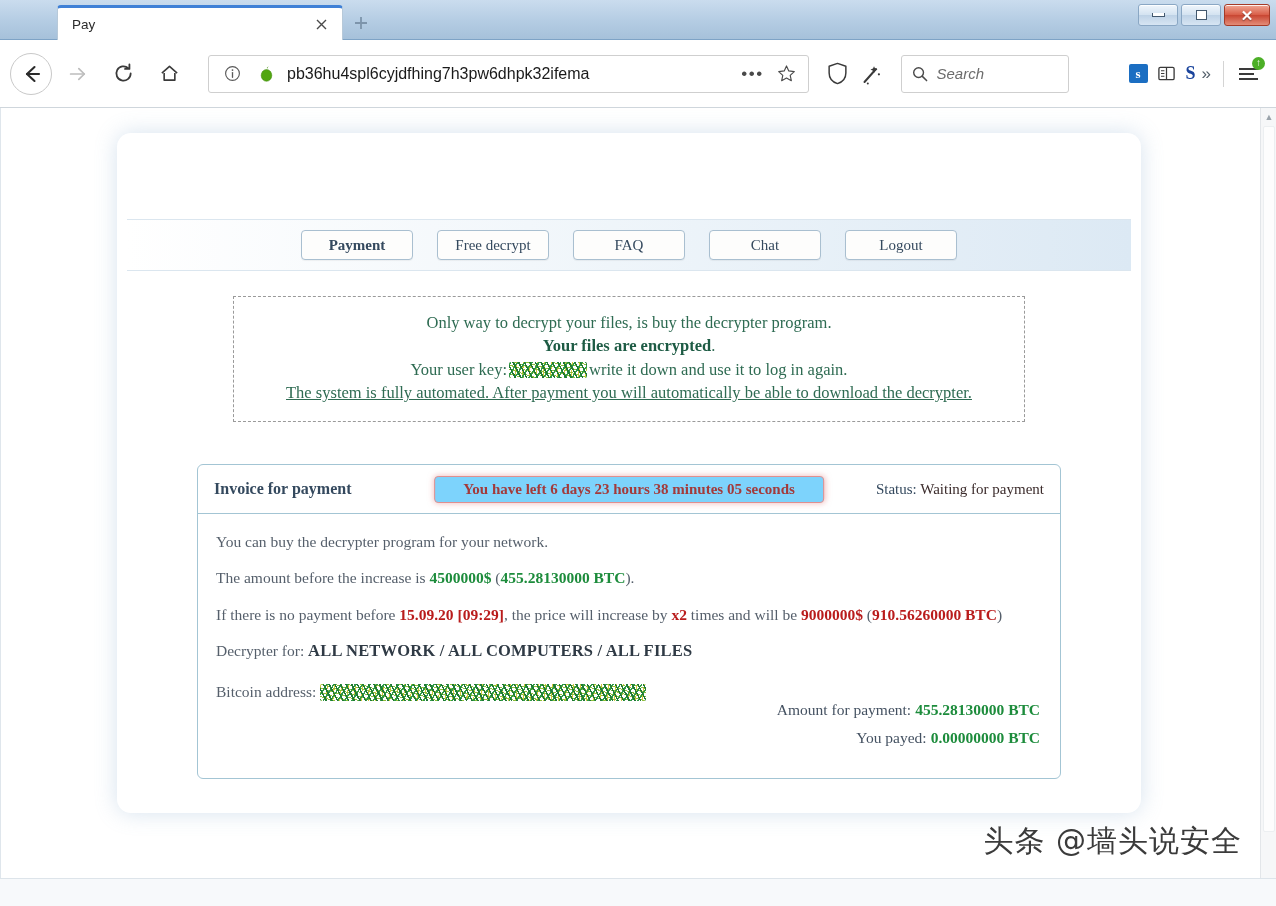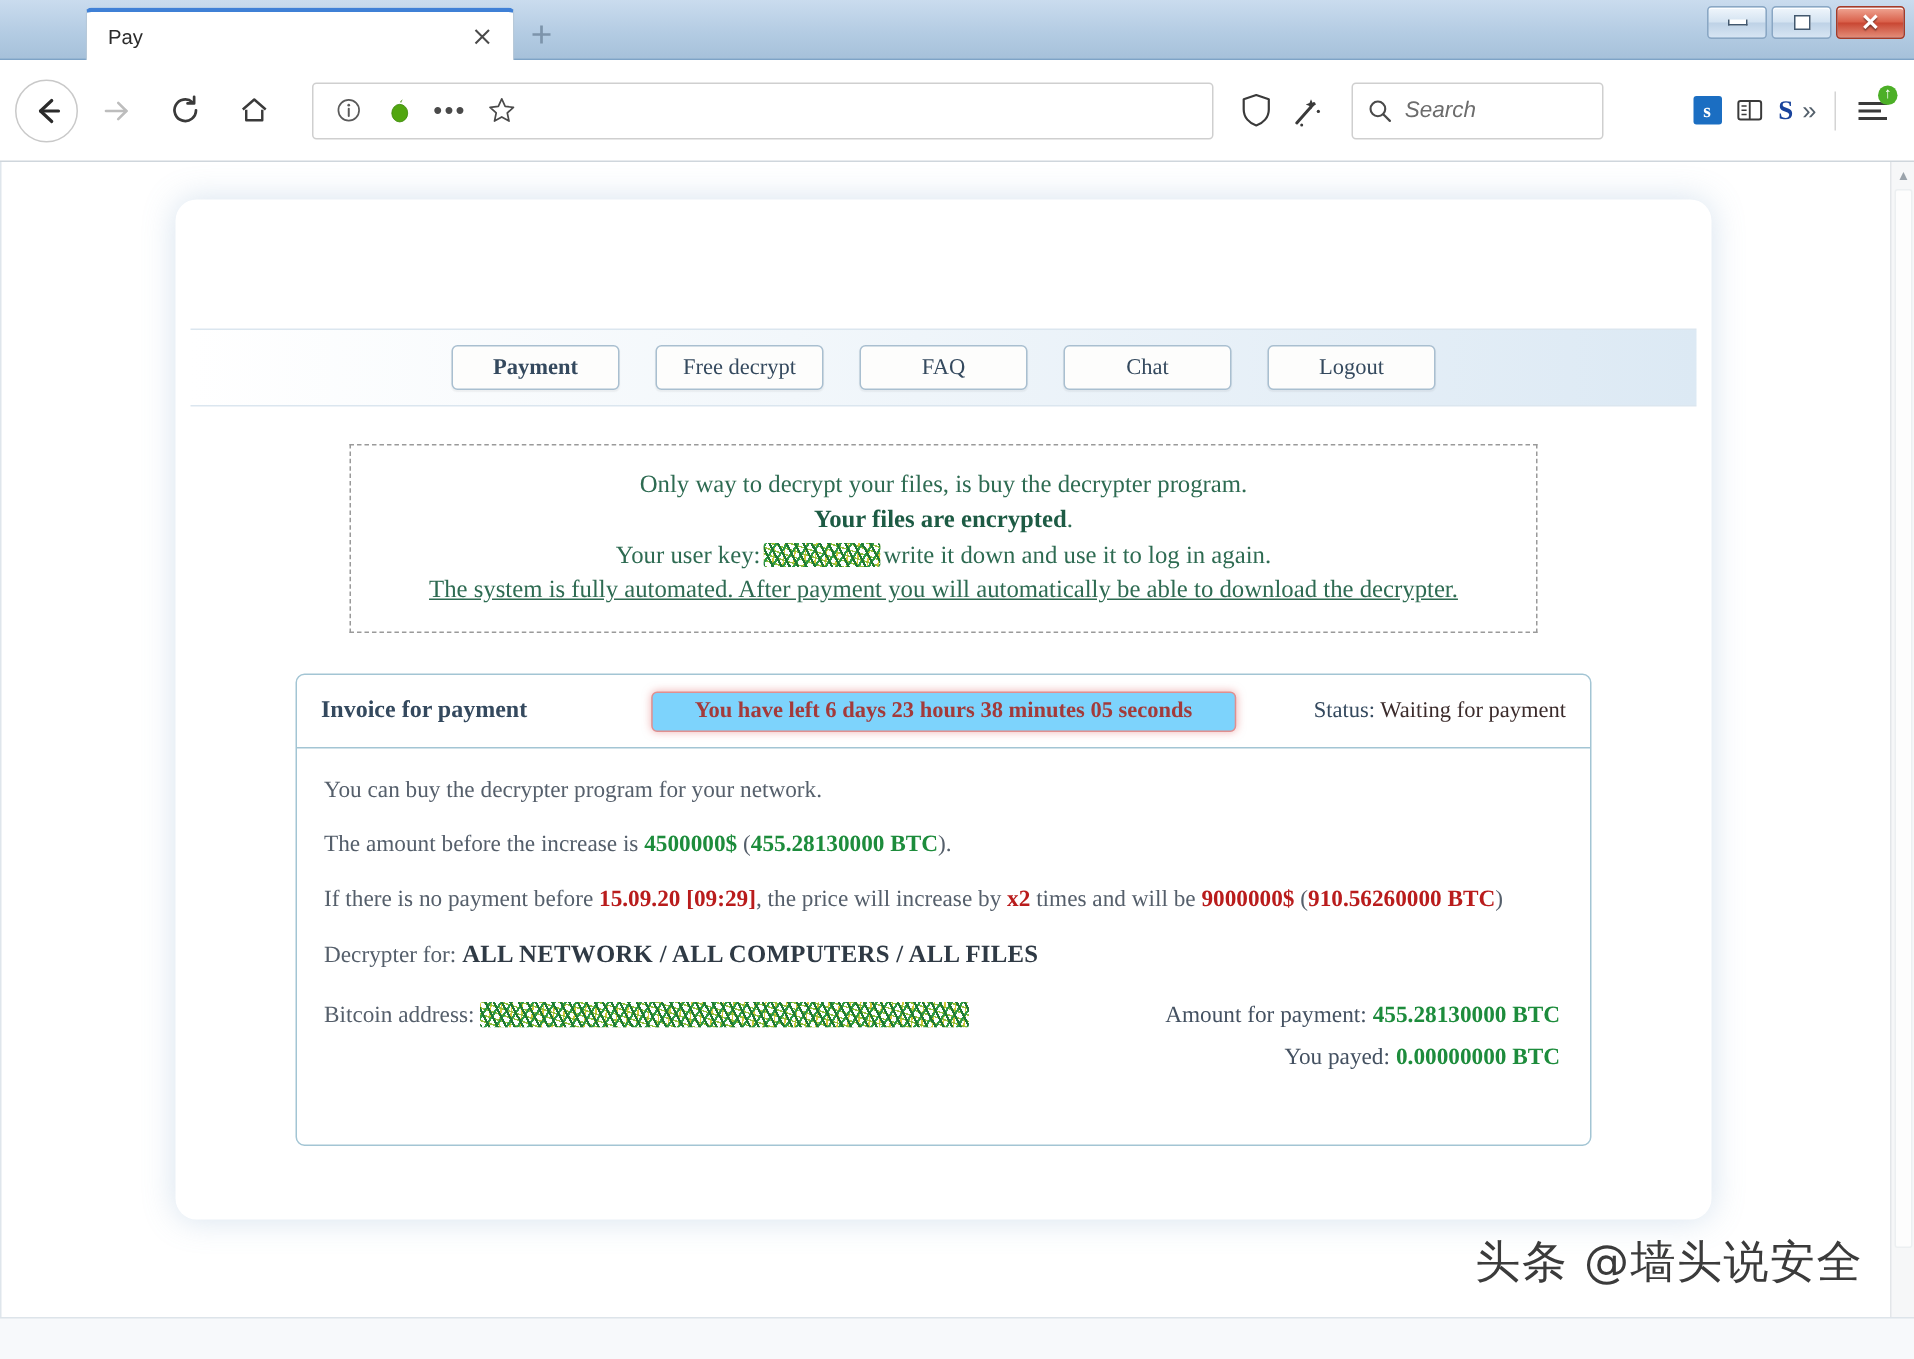--- a/index.html
+++ b/index.html
@@ -247,21 +247,21 @@
       repeating-linear-gradient(-57deg, #2f9a44 0 1.5px, transparent 1.5px 6px),
       repeating-linear-gradient(18deg,  #8fbe3a 0 1px,   transparent 1px 4px),
       repeating-linear-gradient(96deg,  #d3c83a 0 1px,   transparent 1px 7px),
       linear-gradient(#ffffff, #ffffff);
   }
   .scribble.key { width: 78px; margin: 0 2px; }
   .scribble.addr { width: 326px; height: 17px; margin-left: 4px; vertical-align: -4px; }
 
   
   .invoice {
-    position: absolute; left: 80px; top: 316px;
+    position: absolute; left: 80px; top: 331px;
     width: 864px; height: 315px;
     border: 1px solid #a3c5d4;
     border-radius: 6px;
     background: #ffffff;
     font-family: "Liberation Serif", serif;
   }
   .inv-head {
     position: relative;
     height: 49px;
     border-bottom: 1px solid #a3c5d4;
@@ -292,21 +292,21 @@
   .g { color: #1d8c3c; font-weight: bold; }
   .r { color: #b91c1c; font-weight: bold; }
   .dark { color: #2f3a45; font-weight: bold; }
 
   .row-decrypter { margin-top: 6px; font-size: 15.5px; color: #555f6b; }
   .row-decrypter .dark { font-size: 16.5px; letter-spacing: .2px; }
 
   .row-addr {
     display: flex; align-items: flex-start;
     margin-top: 22px;
-    font-size: 15.5px; color: #555f6b;
+    font-size: 15.5px; color: #555f6b; flex-direction: column;
   }
   .addr-left { flex: 0 0 auto; white-space: nowrap; }
   .amounts { margin-left: auto; text-align: right; padding-right: 4px; }
   .amounts div { margin-bottom: 10px; white-space: nowrap; }
   .amounts .lbl { color: #445161; text-align: center; }
   .amounts .val { color: #1d8c3c; font-weight: bold; margin-left: 4px; }
 
   
   .watermark {
     position: absolute; right: 18px; bottom: 16px;
@@ -393,20 +393,21 @@
             <path d="M9 8 V13" stroke="#5a5a5a" stroke-width="1.4" stroke-linecap="round"></path>
           </svg>
       </span>
       <span class="iconbtn">
         <svg width="17" height="18" viewBox="0 0 18 19">
           <path d="M9.2 3.2 C10 2.2 10.6 1.6 11.2 1.2 C10.6 2.2 10.2 2.9 10 3.6 Z" fill="#4e8f1e"></path>
           <ellipse cx="9" cy="11" rx="5.6" ry="6.2" fill="#51a610"></ellipse>
           <ellipse cx="9" cy="11" rx="5.6" ry="6.2" fill="none" stroke="#3f8a0c" stroke-width=".6"></ellipse>
         </svg>
       </span>
+      <span class="url-text">pb36hu4spl6cyjdfhing7h3pw6dhpk32ifema</span>
       <span class="iconbtn">
           <span class="dots">•••</span>
         </span>
       <span class="iconbtn">
         <svg width="19" height="19" viewBox="0 0 20 20">
             <path d="M10 2 L12.4 7.3 L18.2 8 L13.9 11.9 L15.1 17.6 L10 14.7 L4.9 17.6 L6.1 11.9 L1.8 8 L7.6 7.3 Z" stroke="#4a4a4a" stroke-width="1.2" fill="none" stroke-linejoin="round"></path>
           </svg>
       </span>
     </div>
 

